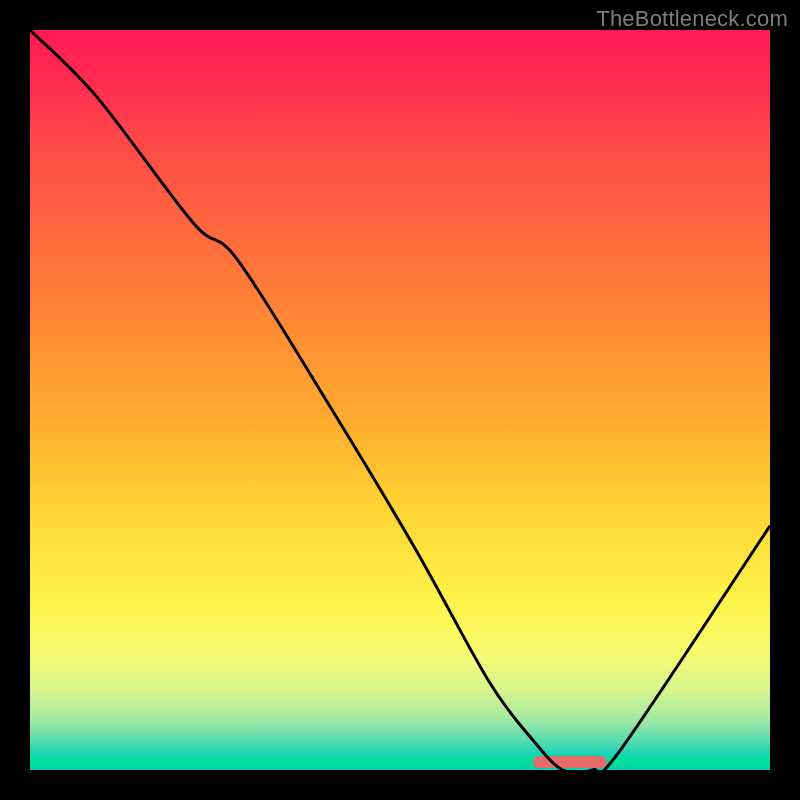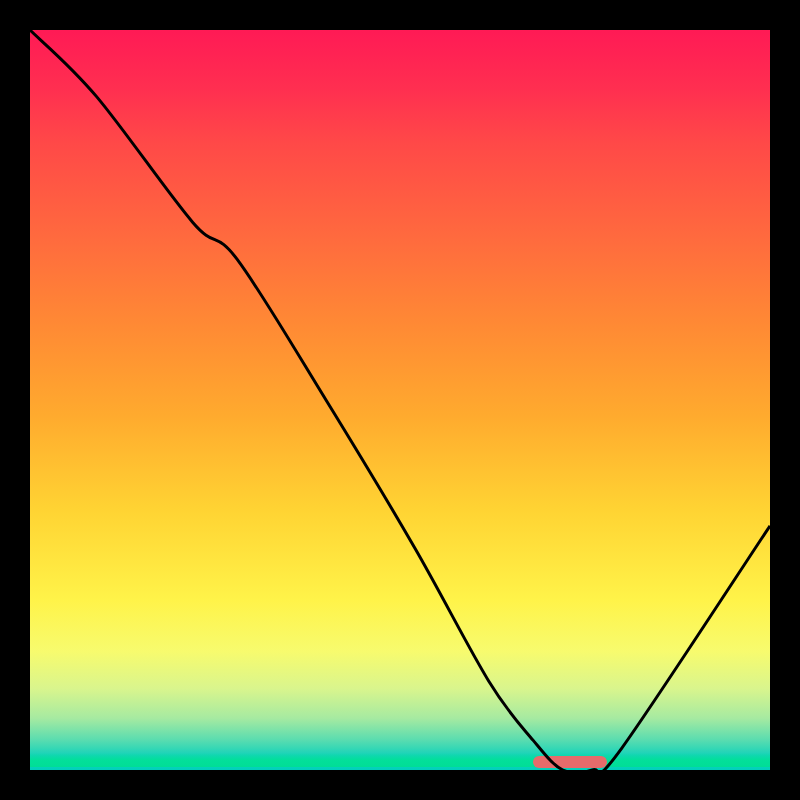--- a/index.html
+++ b/index.html
@@ -73,20 +73,21 @@
     width: 740px;
     height: 740px;
     overflow: visible;
   }
 </style>
 </head>
 <body>
 
 <div class="frame">
 
+  <div class="watermark">TheBottleneck.com</div>
 
   <div class="plot-area">
     <div class="green-band"></div>
 
     <div id="pill" class="pill" style="left: 503.2px; width: 74px; background: rgb(230, 107, 107);"></div>
 
     <svg class="curve" viewBox="0 0 740 740" preserveAspectRatio="none">
       <path id="curve-path" d="M 0.0 0.0 C 11.1 11.1, 39.5 34.5, 66.6 66.6 C 93.7 98.7, 139.4 165.3, 162.8 192.4 C 186.2 219.5, 185.0 199.8, 207.2 229.4 C 229.4 259.0, 266.4 321.9, 296.0 370.0 C 325.6 418.1, 357.7 471.1, 384.8 518.0 C 411.9 564.9, 439.1 619.1, 458.8 651.2 C 478.5 683.3, 490.9 695.6, 503.2 710.4 C 515.5 725.2, 522.9 735.1, 532.8 740.0 C 542.7 744.9, 552.5 743.7, 562.4 740.0 C 572.3 736.3, 562.4 758.5, 592.0 717.8 C 621.6 677.1, 715.3 532.8, 740.0 495.8" fill="none" stroke="#000000" stroke-width="3"></path>
     </svg>
   </div>

